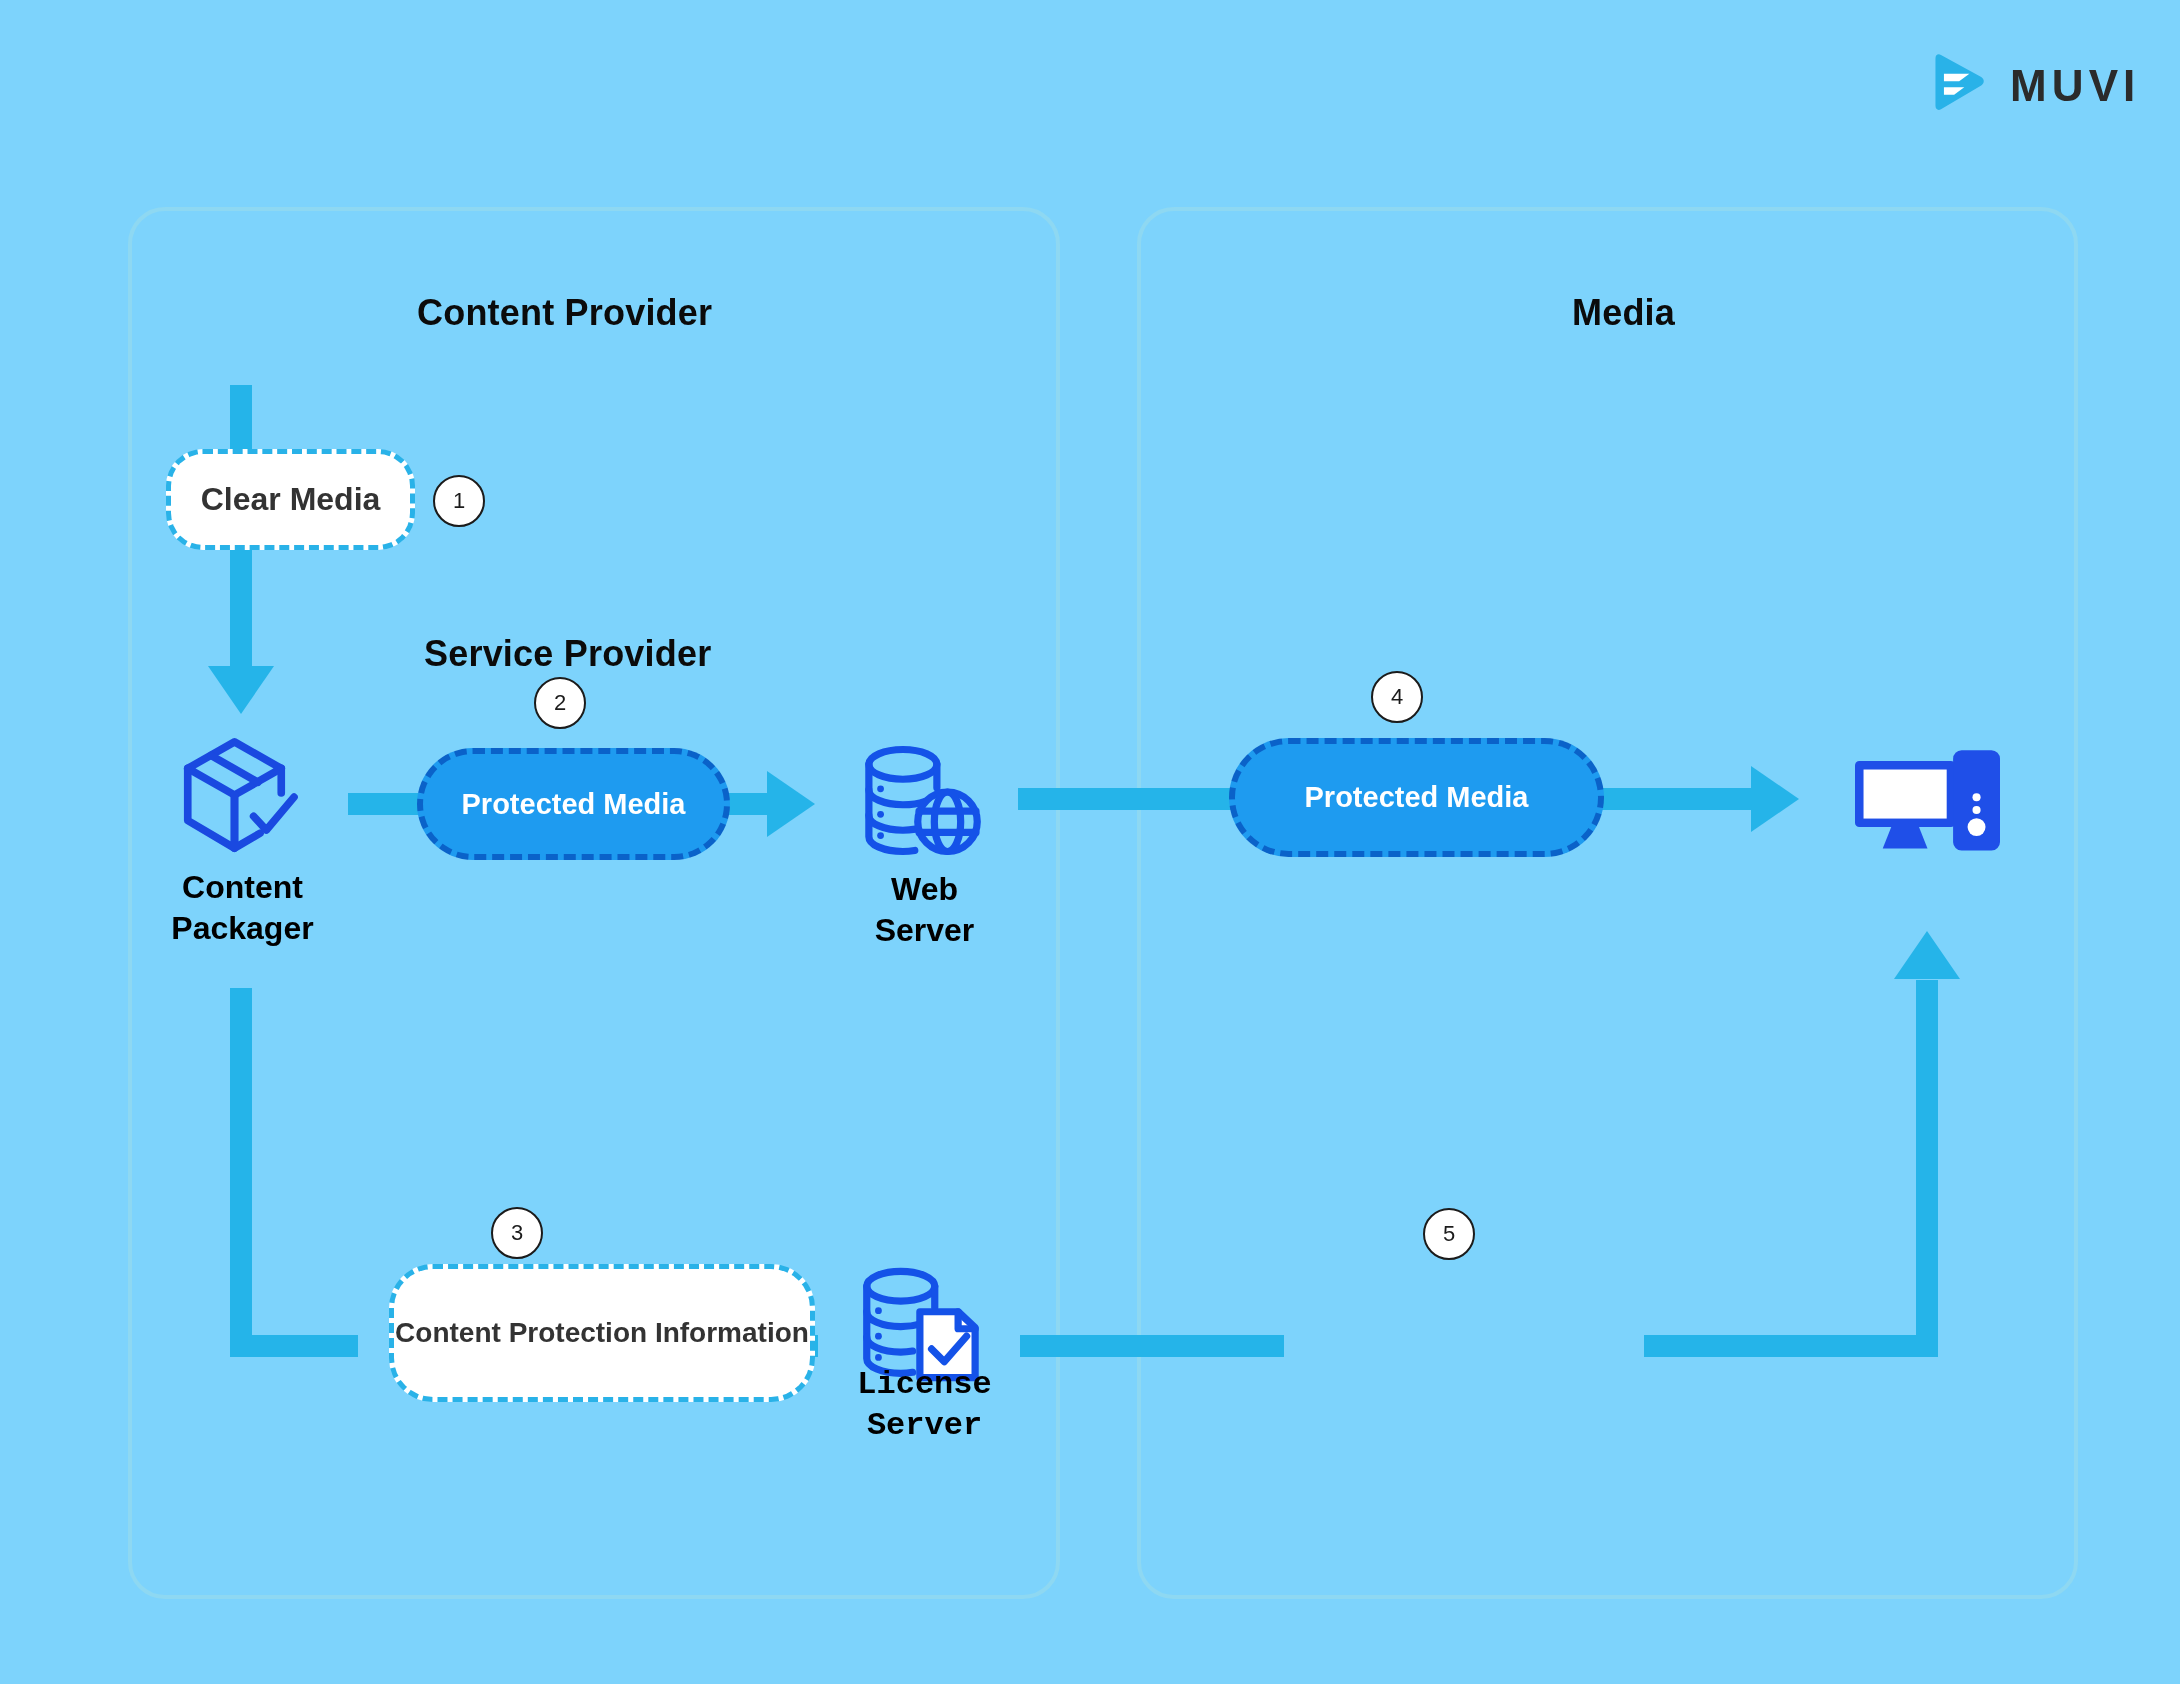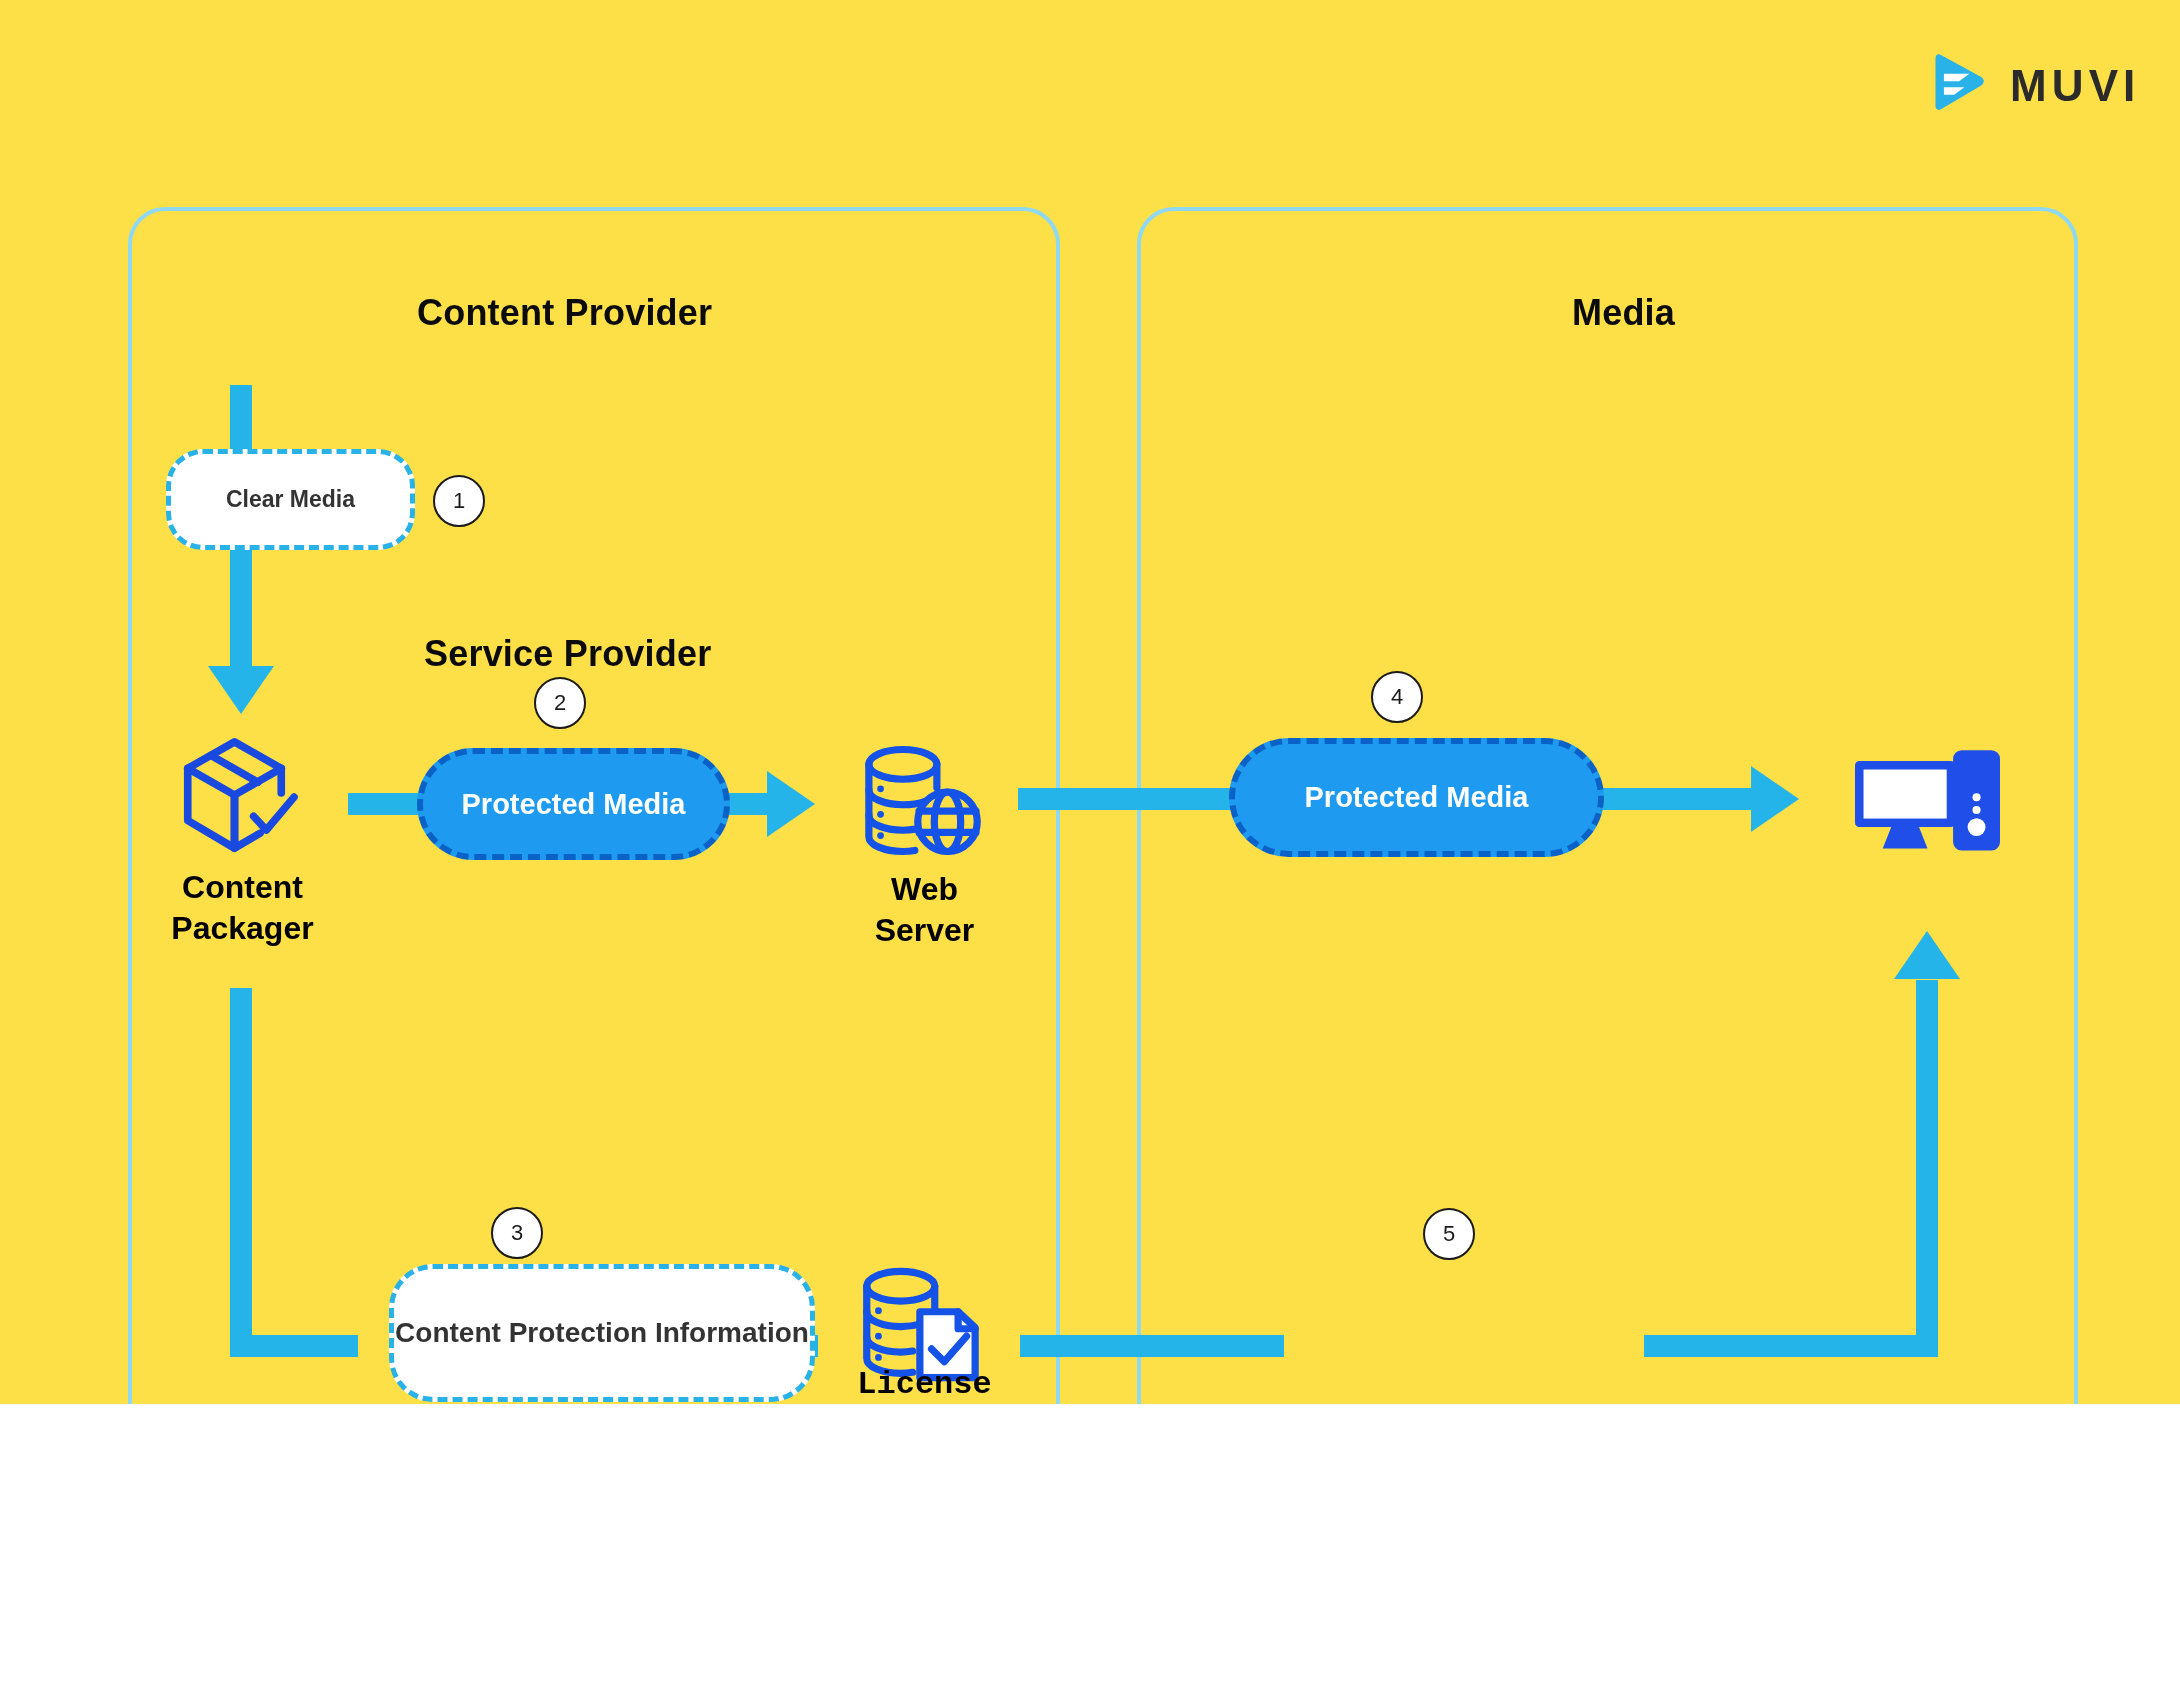--- a/index.html
+++ b/index.html
@@ -1,17 +1,17 @@
 <!DOCTYPE html>
 <html style="font-size:13.6px"><head>
 <meta charset="utf-8">
 <style>
   html,body{margin:0;padding:0;background:#ffffff;}
   body{width:2181px;height:1684px;font-family:"Liberation Sans",sans-serif;-webkit-font-smoothing:antialiased;}
-  #stage{position:relative;width:2181px;height:1404px;overflow:hidden;background:#fde047;}
+  #stage{position:relative;width:2181px;height:1684px;overflow:hidden;background:#7dd3fc;}
 
   
   #logo{position:absolute;left:1927px;top:49px;width:228px;height:73px;display:flex;align-items:center;gap:22px;}
   #logo .mark{width:61px;height:65px;position:relative;flex:0 0 auto;}
   #logo .wordmark{font-size:44px;font-weight:700;letter-spacing:5.1px;color:#2b2b2b;line-height:1;}
 
   
   .panel{position:absolute;border:4.3px solid #8ed8f2;border-radius:37px;background:transparent;}
   #panel-cp{left:128px;top:207px;width:924px;height:1384px;}
   #panel-cl{left:1137px;top:207px;width:933px;height:1384px;}
@@ -22,21 +22,21 @@
 
   
   .bar{position:absolute;background:#25b4e9;}
   .arrow-right{position:absolute;width:0;height:0;border-top:33px solid transparent;border-bottom:33px solid transparent;border-left:48px solid #25b4e9;}
   .arrow-down{position:absolute;width:0;height:0;border-left:33px solid transparent;border-right:33px solid transparent;border-top:48px solid #25b4e9;}
   .arrow-up{position:absolute;width:0;height:0;border-left:33px solid transparent;border-right:33px solid transparent;border-bottom:48px solid #25b4e9;}
 
   
   .dnode{position:absolute;box-sizing:border-box;display:flex;align-items:center;justify-content:center;text-align:center;
          border:5.1px dashed #29b2e8;border-radius:51px;background:#fff;color:#333333;font-weight:700;line-height:1.3;}
-  #n-clear{left:166px;top:449px;width:249px;height:101px;font-size:23px;border-radius:37px;text-align:center;}
+  #n-clear{left:166px;top:449px;width:249px;height:101px;font-size:32px;border-radius:37px;text-align:center;}
   #n-cpi{left:341px;top:1264px;width:426px;height:138px;font-size:28px;border-radius:44px;margin-left:48px;}
   #n-cbl{left:1273px;top:1276px;width:382px;height:138px;font-size:28px;border-radius:70px;}
 
   .fnode{position:absolute;box-sizing:border-box;display:flex;align-items:center;justify-content:center;text-align:center;
          border:6px dashed #0a62c9;border-radius:60px;background:#1e9bf0;color:#ffffff;font-weight:700;}
   #n-pm1{left:417px;top:748px;width:313px;height:112px;font-size:29px;}
   #n-pm2{left:1229px;top:738px;width:375px;height:119px;font-size:29px;}
 
   
   .badge{position:absolute;width:48px;height:48px;border:2.6px solid #1b1b1b;border-radius:50%;

